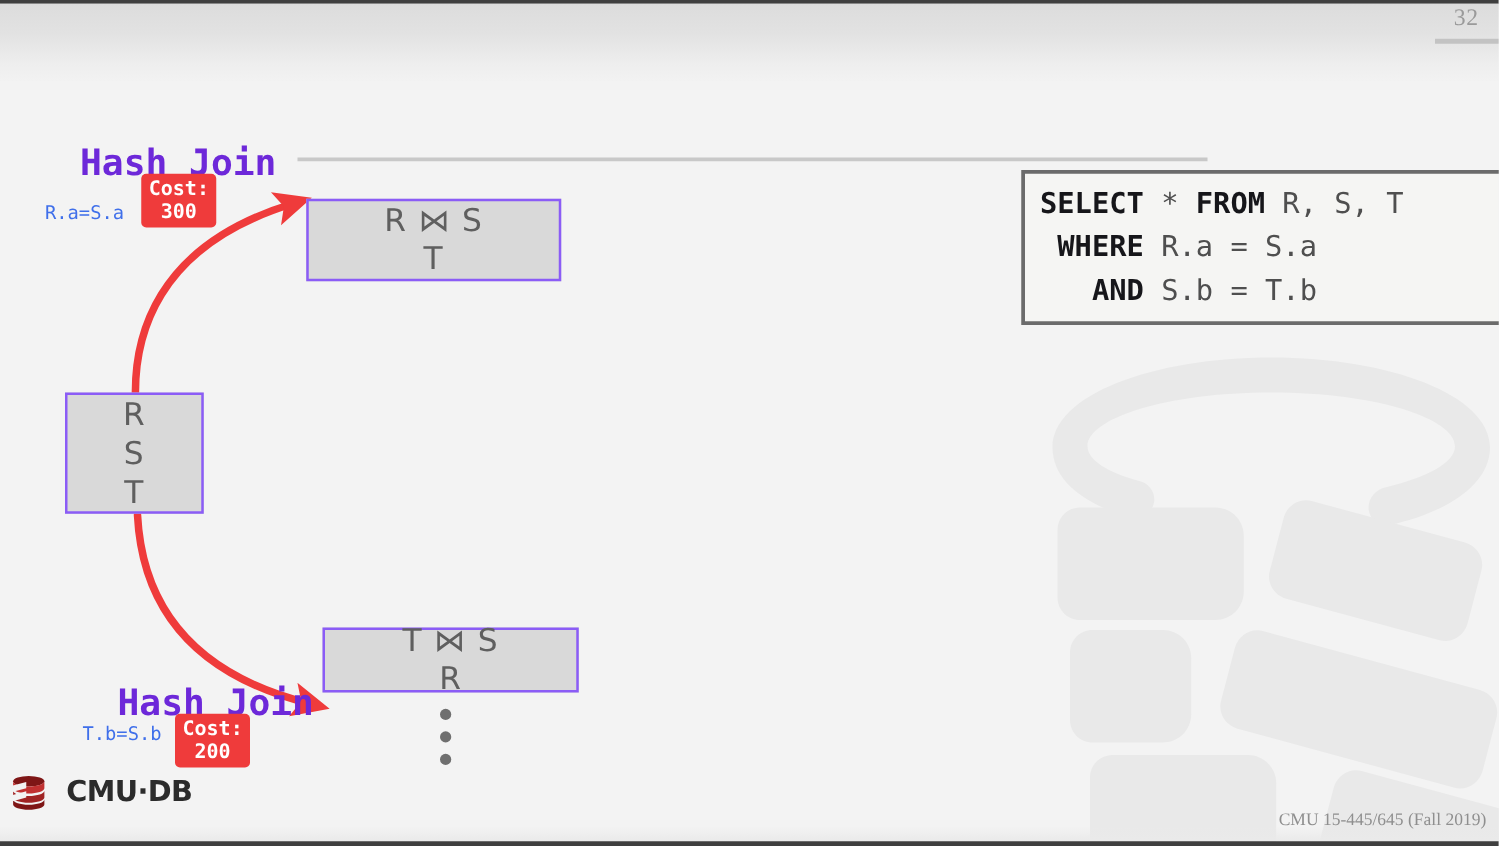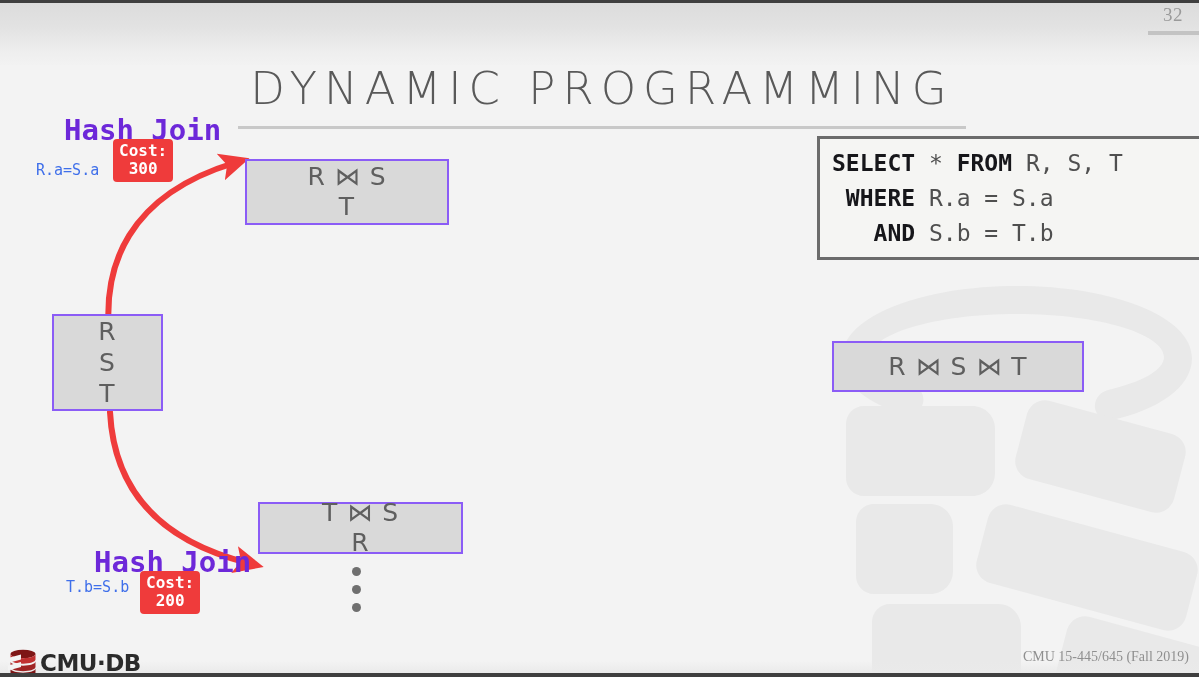--- a/index.html
+++ b/index.html
@@ -185,24 +185,24 @@
     background: #3f3f3f;
   }
   .footer-band {
     position: absolute;
     left: 0; bottom: 4px;
     width: 1199px; height: 12px;
     background: linear-gradient(to bottom, rgba(240,240,240,0) 0%, #eaeaea 100%);
   }
   .logo {
     position: absolute;
-    left: 8px; bottom: 0;
+    left: 8px; bottom: 29px;
     display: flex;
     align-items: center;
-    gap: 2px;
+    gap: 15px;
   }
   .logo-text {
     font-family: "DejaVu Sans", sans-serif;
     font-weight: bold;
     font-size: 23px;
     letter-spacing: -0.5px;
     color: #2b2b2b;
   }
   .footer-course {
     position: absolute;
@@ -237,21 +237,20 @@
       <path d="M255 392 C258 382 268 376 278 379 L392 410 C402 413 408 423 405 433 L394 475
                C391 485 381 491 371 488 L257 457 C247 454 241 444 244 434 Z"></path>
     </g>
   </svg>
 
   <div class="top-rule"></div>
   <div class="header-band"></div>
   <div class="page-number">32</div>
   <div class="page-number-rule"></div>
 
-  <div class="slide-title">DYNAMIC PROGRAMMING</div>
   <div class="title-rule"></div>
 
   <svg class="arrows" viewBox="0 0 1199 677" xmlns="http://www.w3.org/2000/svg">
     <defs>
       <marker id="arrowhead-up" markerWidth="5.2" markerHeight="5.2" refX="2.3" refY="2.6" orient="auto" markerUnits="strokeWidth">
         <path d="M0,0.3 L5,2.6 L0,4.9 L1.1,2.6 Z" fill="#ef3b3b"></path>
       </marker>
       <marker id="arrowhead-down" markerWidth="5.2" markerHeight="5.2" refX="2.3" refY="2.6" orient="auto" markerUnits="strokeWidth">
         <path d="M0,0.3 L5,2.6 L0,4.9 L1.1,2.6 Z" fill="#ef3b3b"></path>
       </marker>
@@ -269,23 +268,20 @@
     <div>R</div>
     <div>S</div>
     <div>T</div>
   </div>
 
   <div class="plan-box" id="box-ts-r">
     <div>T ⋈ S</div>
     <div>R</div>
   </div>
 
-  <div class="plan-box" id="box-rjsjt">
-    <div>R ⋈ S ⋈ T</div>
-  </div>
 
   <div class="dots">
     <span></span>
     <span></span>
     <span></span>
   </div>
 
   <div class="anno anno-title" id="anno1-title">Hash Join</div>
   <div class="anno anno-pred" id="anno1-pred">R.a=S.a</div>
   <div class="anno cost-badge" id="anno1-cost">

